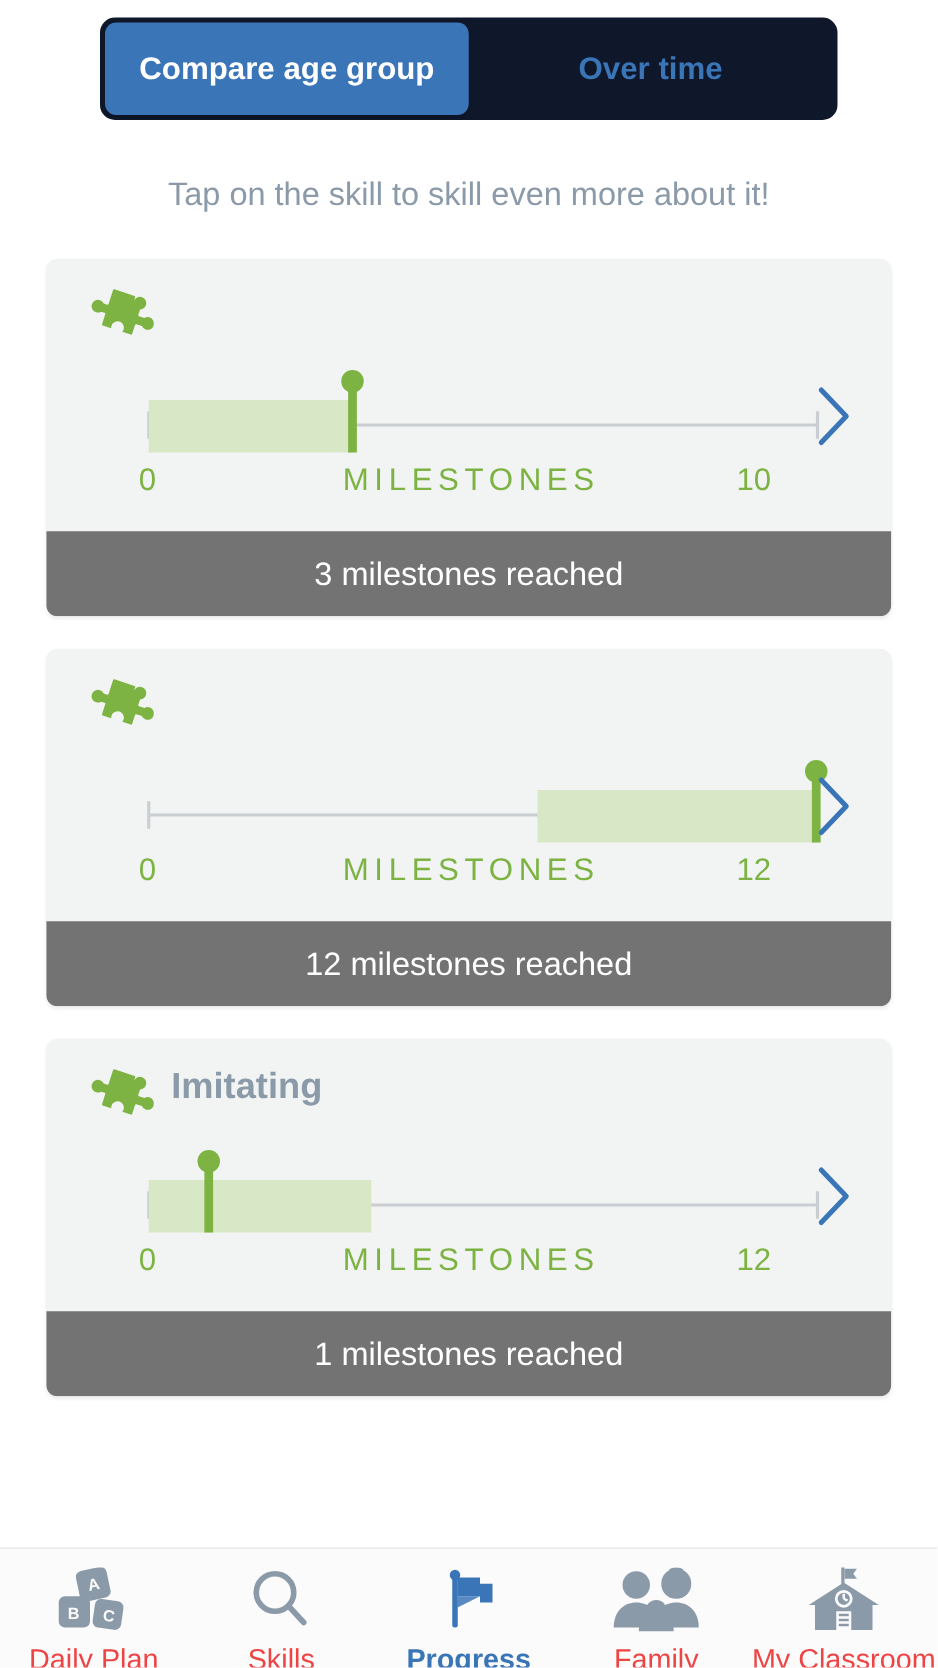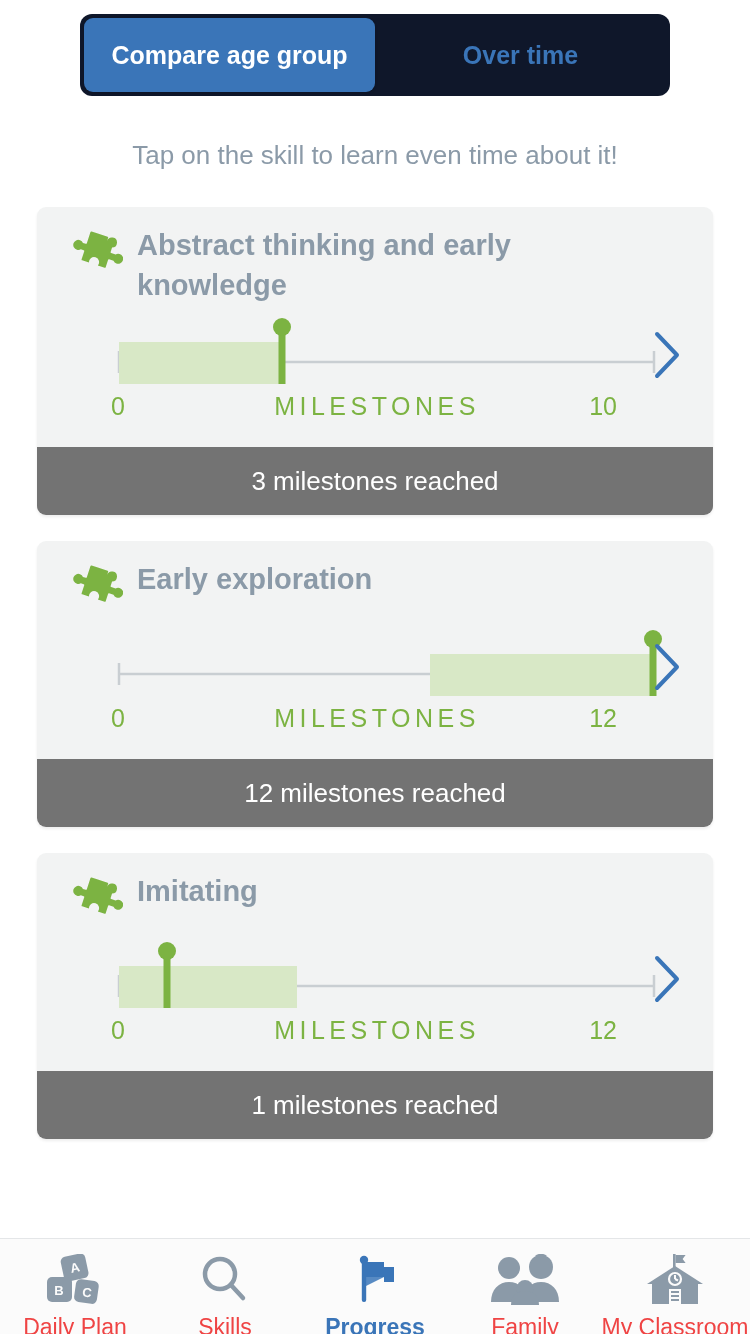--- a/index.html
+++ b/index.html
@@ -154,37 +154,36 @@
 <body>
 
 <div class="screen">
 
 
   <div class="segmented">
     <div class="seg active">Compare age group</div>
     <div class="seg inactive">Over time</div>
   </div>
 
-  <div class="hint">Tap on the skill to learn even time about it!</div>
+  <div class="hint">Tap on the skill to skill even more about it!</div>
 
   <div class="cards">
 
     <div class="card">
       <div class="card-body">
         <div class="card-head">
           <span class="puzzle">
             <svg width="54" height="54" viewBox="0 0 64 64">
               <path transform="rotate(18 32 32)" fill="#7cb342" d="
                 M24 6 h14 a1 1 0 0 1 1 1 v4 a6 6 0 1 1 8 5.6 V22 a1 1 0 0 0 1 1 h5.5
                 a6 6 0 1 1 0 8 H48 a1 1 0 0 0 -1 1 v9 a1 1 0 0 1 -1 1 h-8.5
                 a6 6 0 1 0 -11 0 H18 a1 1 0 0 1 -1 -1 V31 a1 1 0 0 0 -1 -1 h-3.5
                 a6 6 0 1 1 0 -8 H16 a1 1 0 0 0 1 -1 V7 a1 1 0 0 1 1 -1 z"></path>
             </svg>
           </span>
-          <div class="card-title">Abstract thinking and early knowledge</div>
         </div>
 
         <div class="chart">
           <svg class="chart-svg" width="676" height="80" viewBox="0 0 676 80">
 
             <line x1="82" y1="47" x2="617" y2="47" stroke="#c9ced2" stroke-width="2.5"></line>
             <line x1="82" y1="36" x2="82" y2="58" stroke="#c9ced2" stroke-width="2.5"></line>
             <line x1="617" y1="36" x2="617" y2="58" stroke="#c9ced2" stroke-width="2.5"></line>
 
             <rect x="82" y="27" width="163" height="42" fill="#d8e8c6"></rect>
@@ -214,21 +213,20 @@
         <div class="card-head">
           <span class="puzzle">
             <svg width="54" height="54" viewBox="0 0 64 64">
               <path transform="rotate(18 32 32)" fill="#7cb342" d="
                 M24 6 h14 a1 1 0 0 1 1 1 v4 a6 6 0 1 1 8 5.6 V22 a1 1 0 0 0 1 1 h5.5
                 a6 6 0 1 1 0 8 H48 a1 1 0 0 0 -1 1 v9 a1 1 0 0 1 -1 1 h-8.5
                 a6 6 0 1 0 -11 0 H18 a1 1 0 0 1 -1 -1 V31 a1 1 0 0 0 -1 -1 h-3.5
                 a6 6 0 1 1 0 -8 H16 a1 1 0 0 0 1 -1 V7 a1 1 0 0 1 1 -1 z"></path>
             </svg>
           </span>
-          <div class="card-title">Early exploration</div>
         </div>
 
         <div class="chart">
           <svg class="chart-svg" width="676" height="80" viewBox="0 0 676 80">
             <line x1="82" y1="47" x2="617" y2="47" stroke="#c9ced2" stroke-width="2.5"></line>
             <line x1="82" y1="36" x2="82" y2="58" stroke="#c9ced2" stroke-width="2.5"></line>
             <line x1="617" y1="36" x2="617" y2="58" stroke="#c9ced2" stroke-width="2.5"></line>
             <rect x="393" y="27" width="224" height="42" fill="#d8e8c6"></rect>
             <line x1="616" y1="12" x2="616" y2="69" stroke="#7cb342" stroke-width="7"></line>
             <circle cx="616" cy="12" r="9" fill="#7cb342"></circle>

